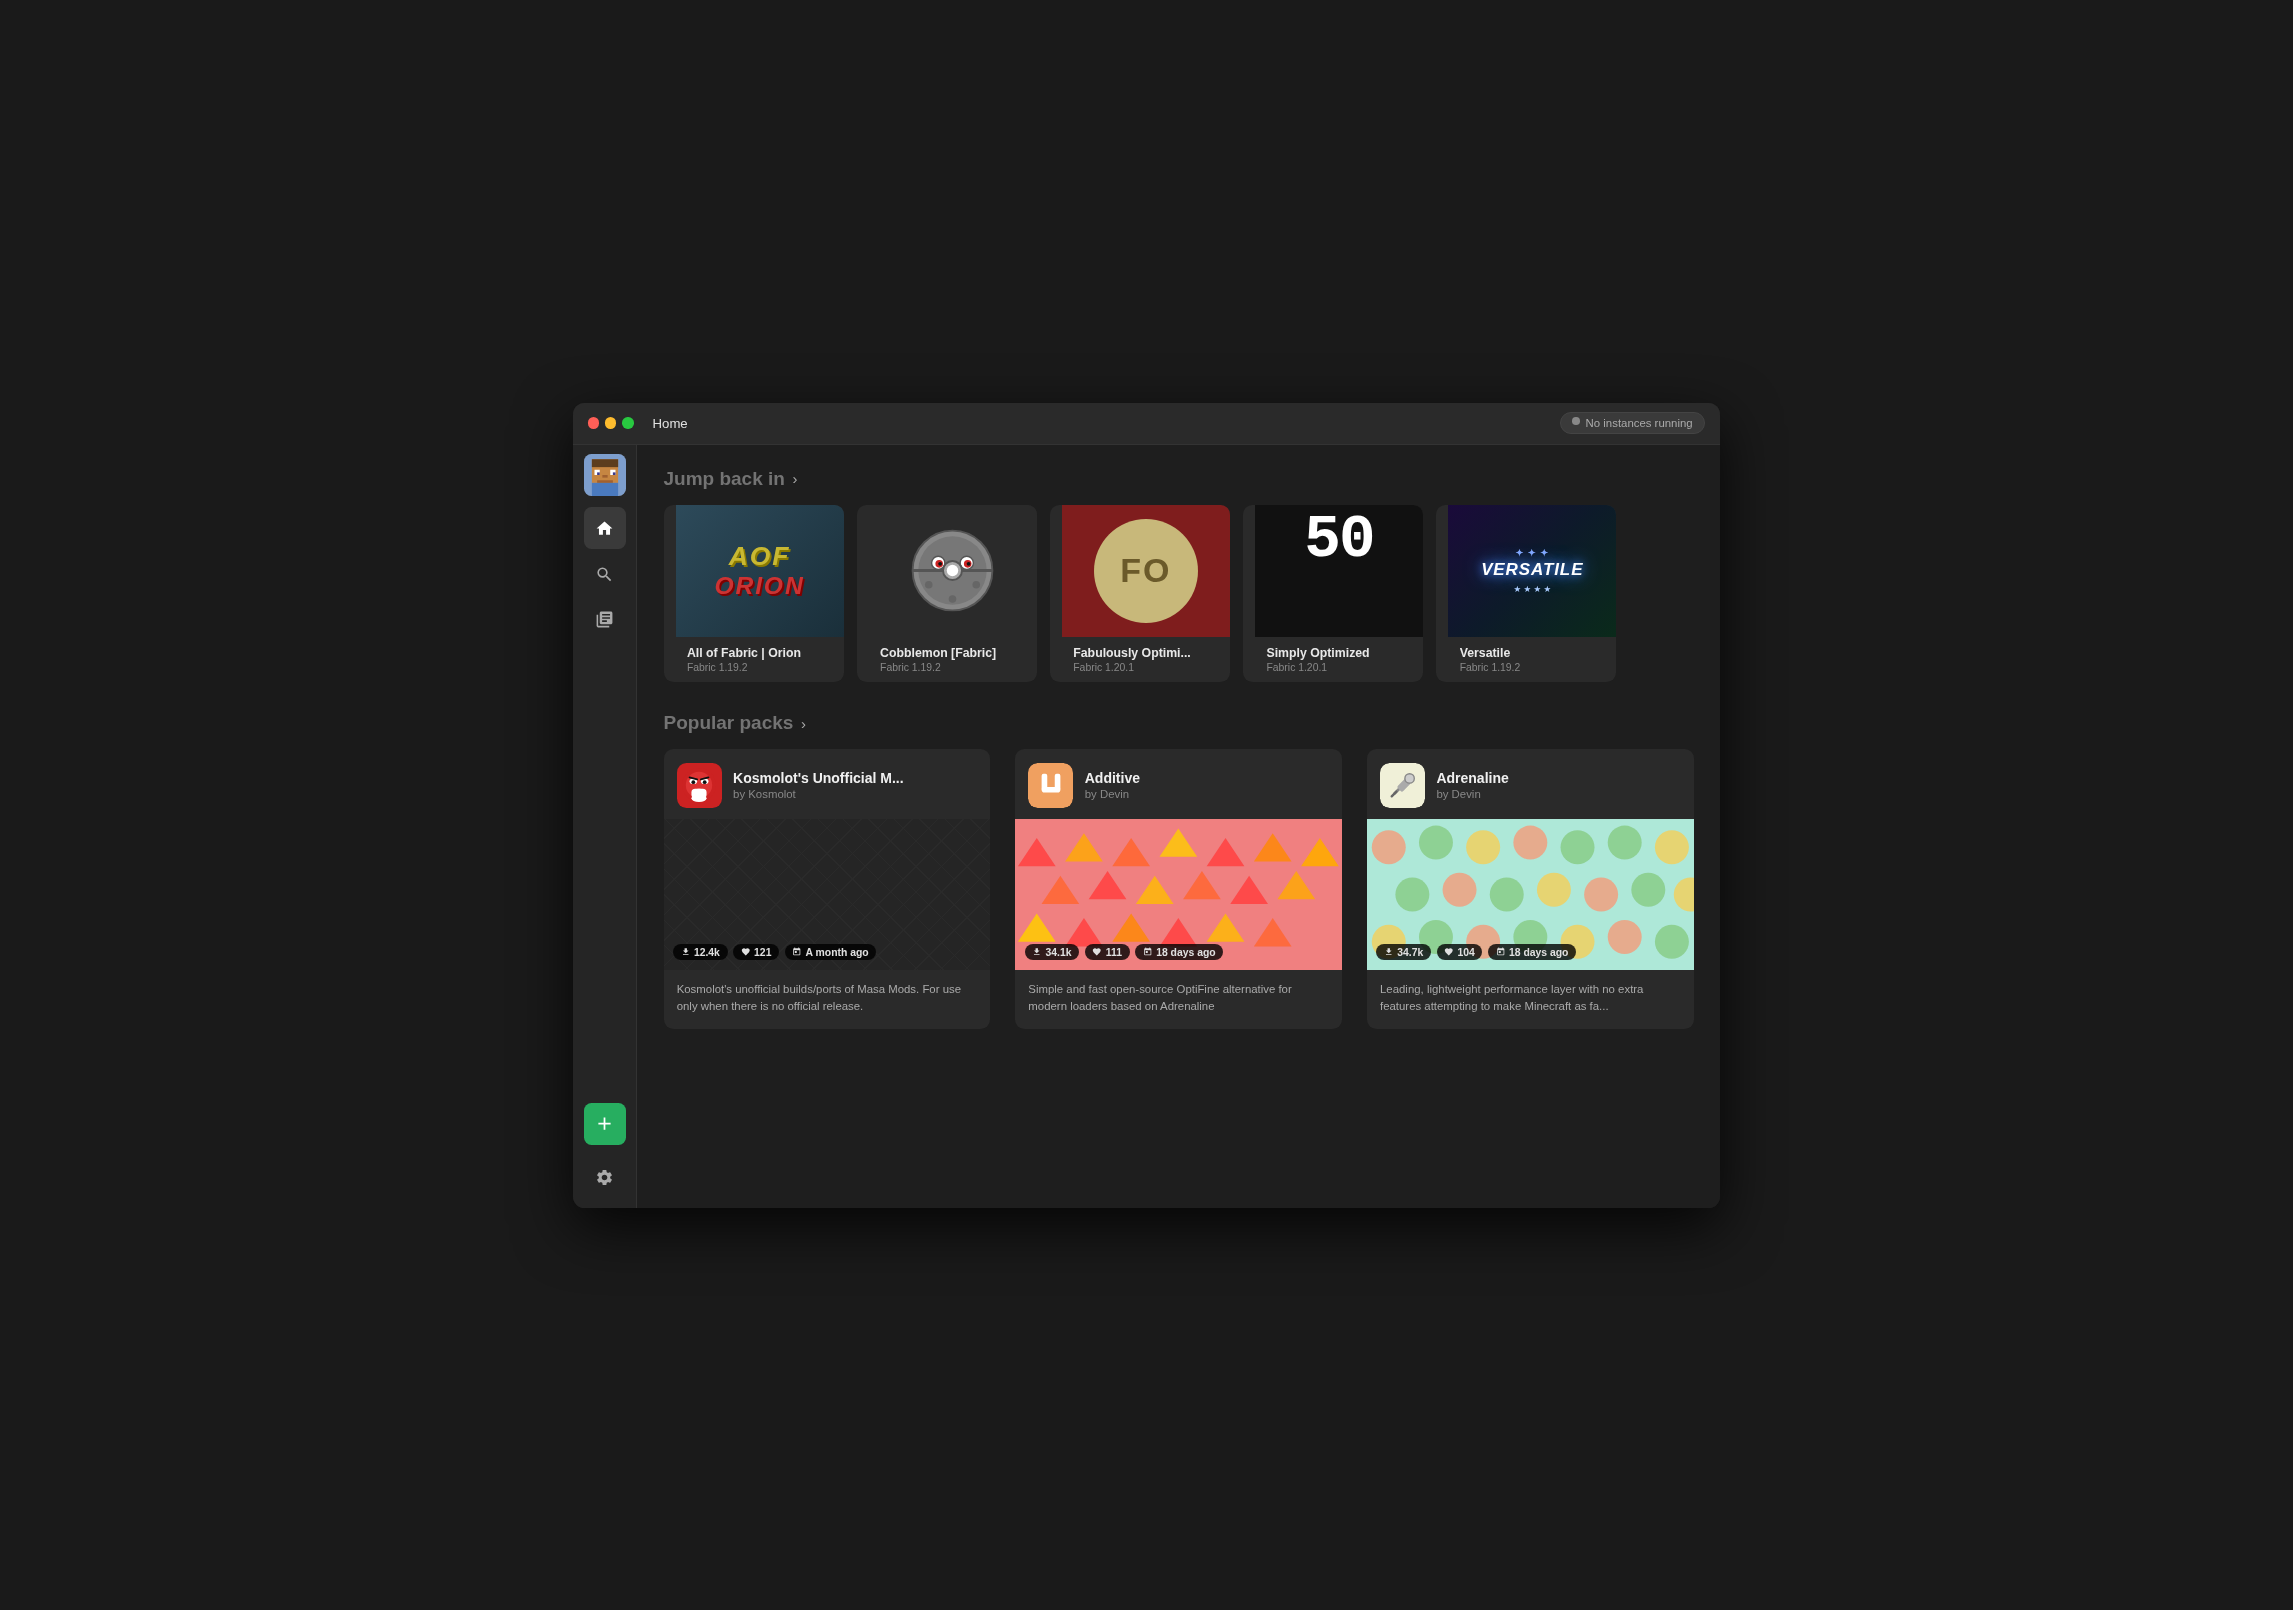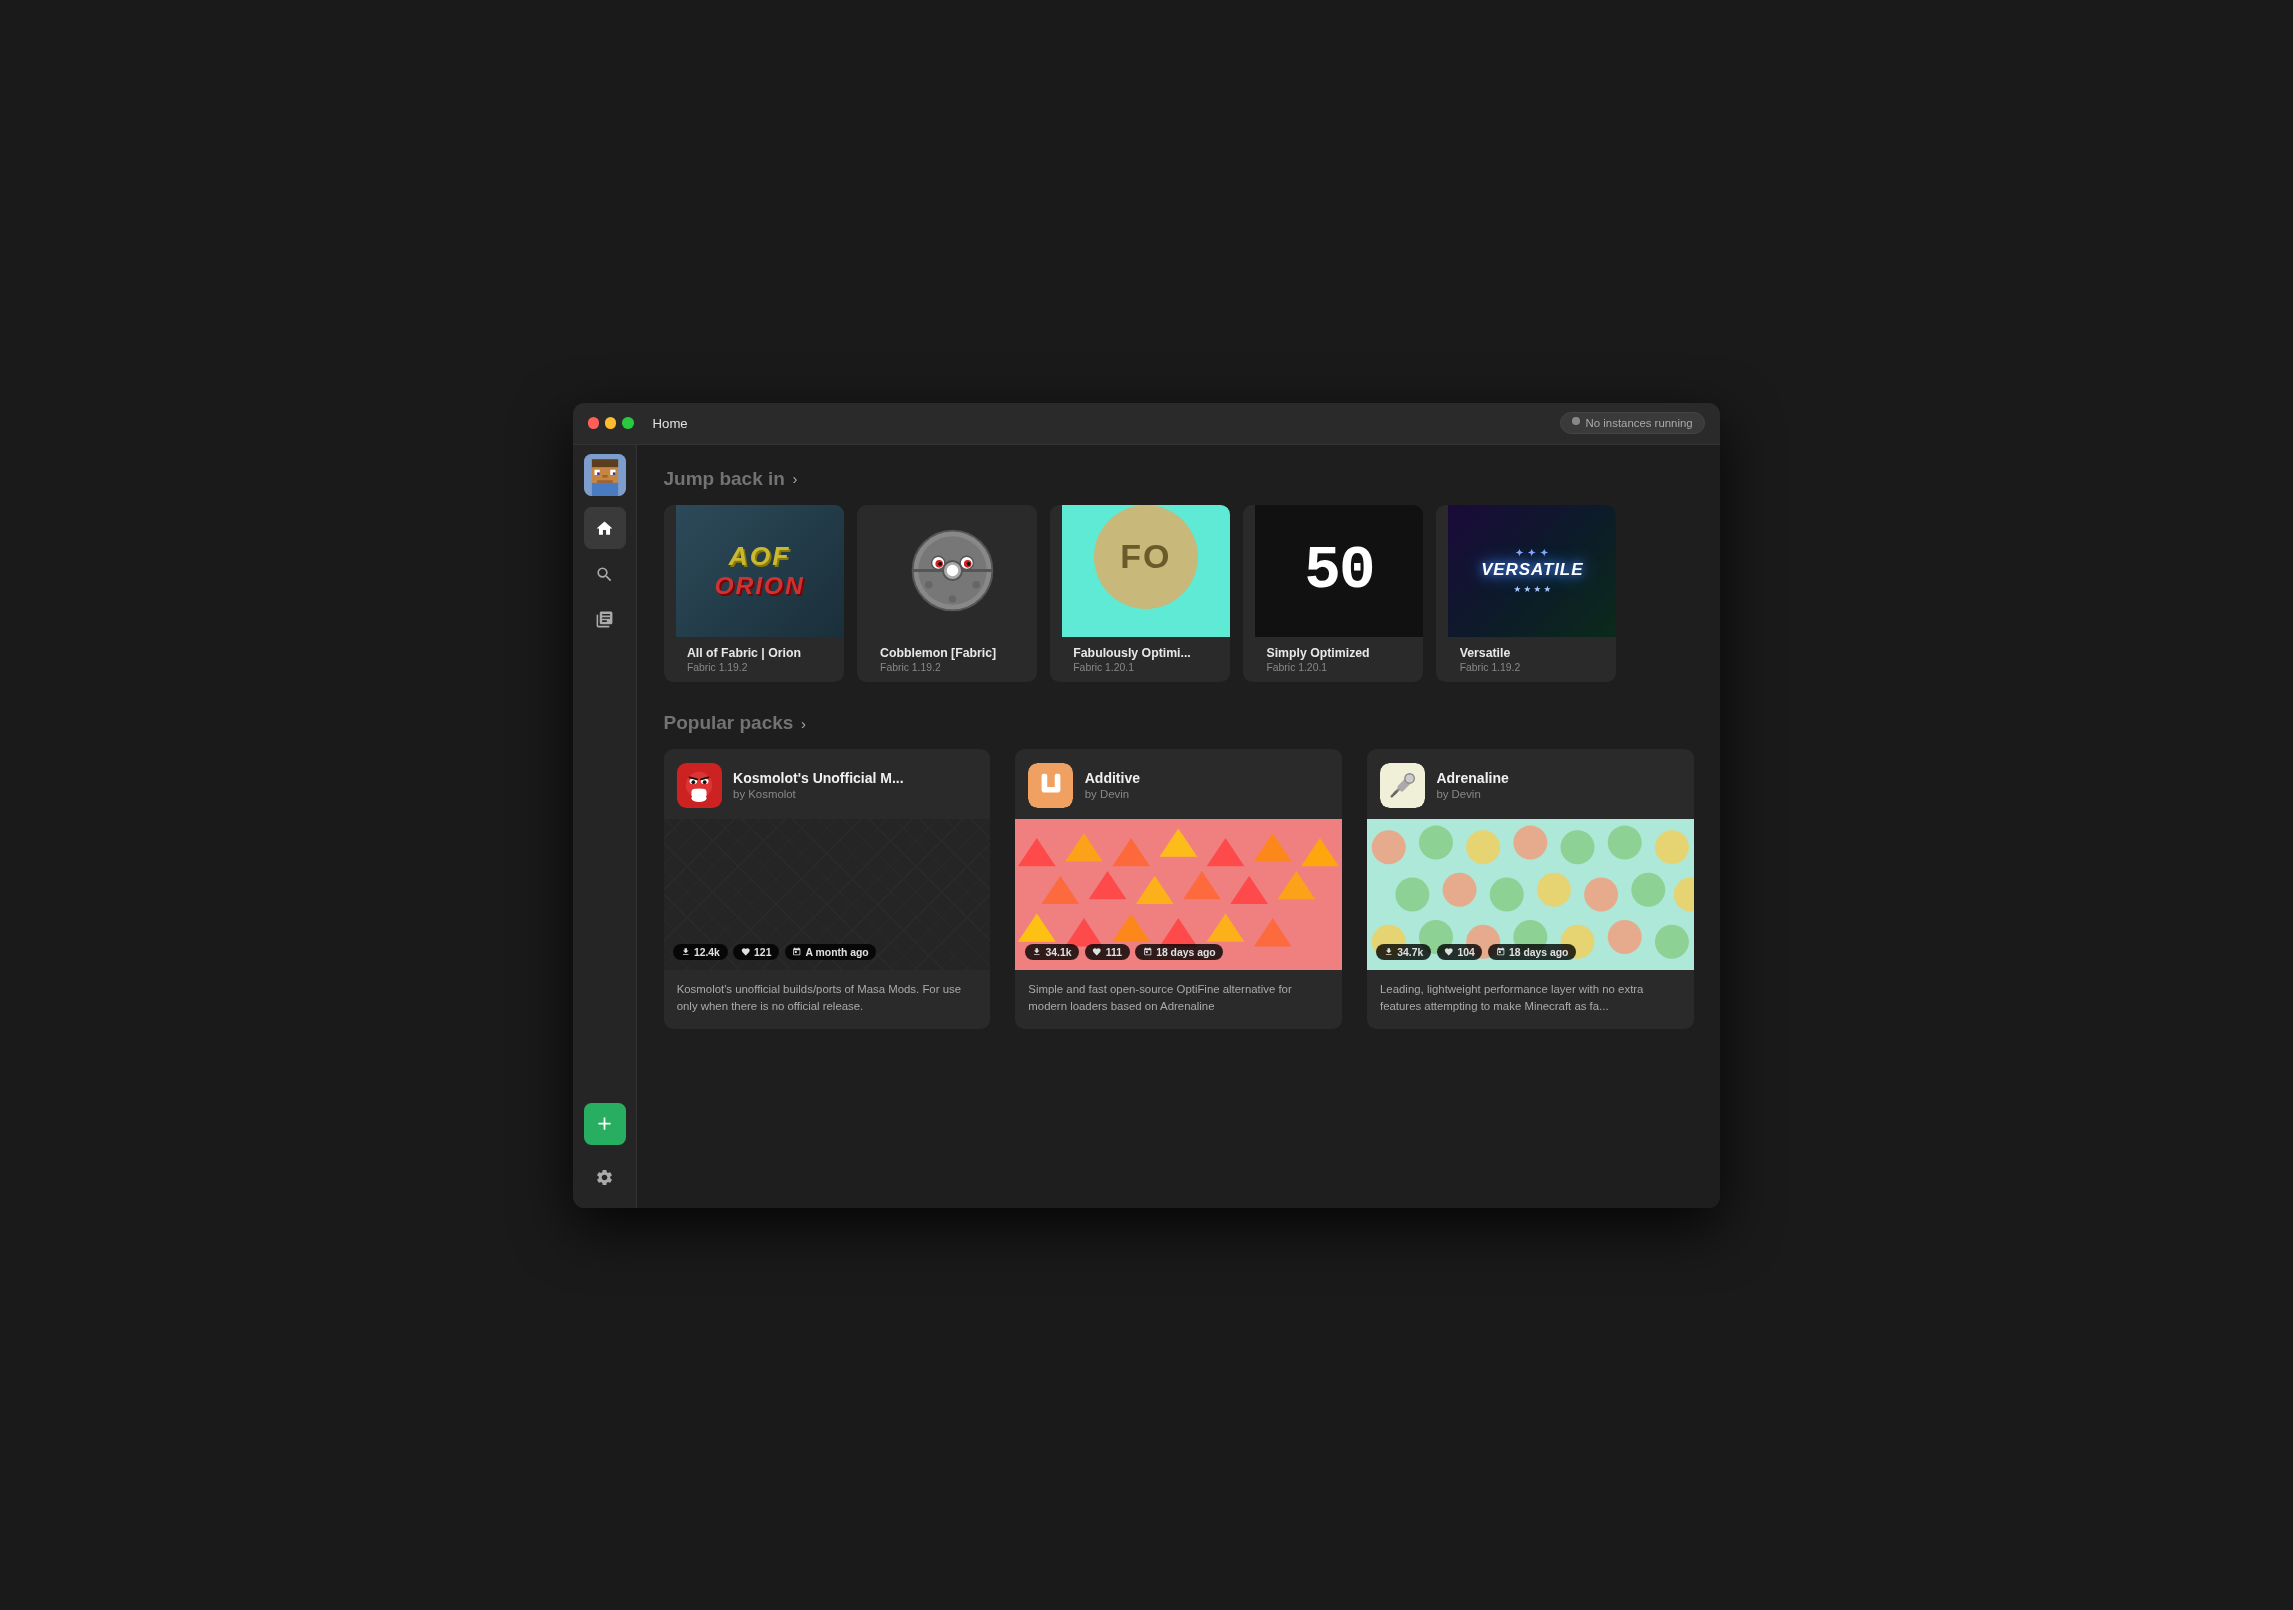--- a/index.html
+++ b/index.html
@@ -268,24 +268,25 @@
       background: #2a2a2a;
       width: 100%;
       height: 100%;
       display: flex;
       align-items: center;
       justify-content: center;
     }
 
     
     .fo-bg {
-      background: #5eead4;
+      background: #7f1d1d;
       width: 100%;
       height: 100%;
       display: flex;
+      align-items: center;
       justify-content: center;
     }
 
     .fo-circle {
       width: 104px;
       height: 104px;
       border-radius: 50%;
       background: #c8b87a;
       display: flex;
       align-items: center;
@@ -298,21 +299,21 @@
       color: #6b5a2a;
       letter-spacing: 1.9px;
     }
 
     
     .so-bg {
       background: #111;
       width: 100%;
       height: 100%;
       display: flex;
-      align-items: center;
+      align-items: flex-start;
       justify-content: center;
     }
 
     .so-number {
       font-size: 61px;
       font-weight: 700;
       color: #fff;
       font-family: 'Courier New', monospace;
       letter-spacing: -1.9px;
     }

